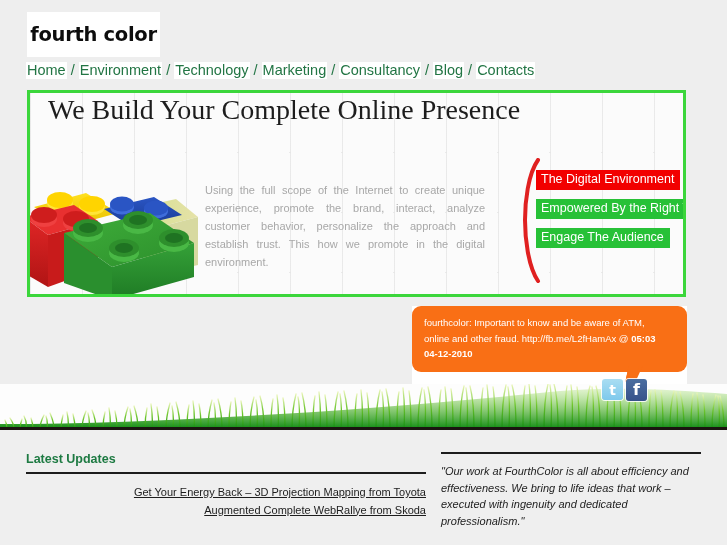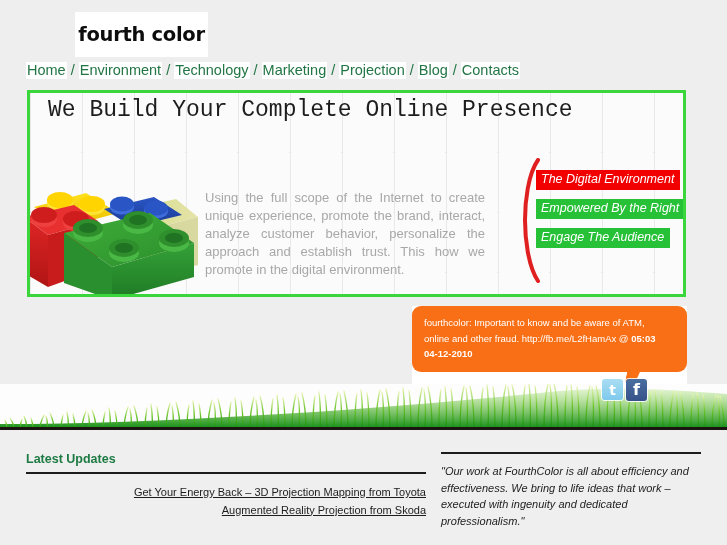--- a/index.html
+++ b/index.html
@@ -34,21 +34,20 @@
   #logo-box {
     position: absolute;
     left: 27px;
     top: 12px;
     width: 133px;
     height: 45px;
     background: #ffffff;
     display: flex;
     align-items: center;
     justify-content: center;
-    margin-left: 48px;
   }
   #logo-text {
     font-family: "DejaVu Sans", sans-serif;
     font-weight: bold;
     font-size: 19.5px;
     color: #0d0d0d;
     letter-spacing: -0.3px;
     white-space: nowrap;
   }
 
@@ -89,43 +88,43 @@
       linear-gradient(30deg, rgba(228,228,228,0.75) 1px, transparent 1px),
       linear-gradient(-30deg, rgba(228,228,228,0.75) 1px, transparent 1px),
       linear-gradient(90deg, rgba(228,228,228,0.75) 1px, transparent 1px);
     background-size: 52px 60px, 52px 60px, 52px 60px;
     overflow: hidden;
   }
   #hero-headline {
     position: absolute;
     left: 18px;
     top: 3px;
-    font-family: Liberation Mono, monospace;
-    font-size: 23px;
+    font-family: Liberation Serif, serif;
+    font-size: 28px;
     line-height: 28px;
     color: #1d1d1d;
     white-space: nowrap;
   }
   #hero-headline .hl-line { display: block; }
 
   #lego {
     position: absolute;
     left: -4px;
     top: 72px;
     width: 175px;
     height: 135px;
   }
   #lego svg { display: block; }
 
   #hero-para {
     position: absolute;
     left: 175px;
-    top: 83px;
+    top: 77px;
     width: 280px;
-    font-size: 13px;
+    font-size: 11px;
     line-height: 18px;
     color: #a8a8a8;
     text-align: justify;
   }
 
   #brace {
     position: absolute;
     left: 492px;
     top: 65px;
     width: 22px;
@@ -139,21 +138,20 @@
     width: 190px;
   }
   .badge {
     display: inline-block;
     color: #ffffff;
     font-size: 12.5px;
     line-height: 17px;
     padding: 1px 6px 2px 5px;
     margin-bottom: 8px;
     white-space: nowrap;
-    font-style: italic;
   }
   .badge-red { background: #f20000; }
   .badge-green { background: #27c137; }
 
   
   #tweet-wrap {
     position: absolute;
     left: 412px;
     top: 306px;
     width: 275px;
@@ -295,21 +293,21 @@
 
     <nav id="nav">
       <a class="nav-link" href="#">Home</a>
       <span class="nav-sep">/</span>
       <a class="nav-link" href="#">Environment</a>
       <span class="nav-sep">/</span>
       <a class="nav-link" href="#">Technology</a>
       <span class="nav-sep">/</span>
       <a class="nav-link" href="#">Marketing</a>
       <span class="nav-sep">/</span>
-      <a class="nav-link" href="#">Projection</a>
+      <a class="nav-link" href="#">Consultancy</a>
       <span class="nav-sep">/</span>
       <a class="nav-link" href="#">Blog</a>
       <span class="nav-sep">/</span>
       <a class="nav-link" href="#">Contacts</a>
     </nav>
   </div>
 
   <div id="hero">
 
     <div id="hero-headline">
@@ -545,21 +543,21 @@
   <div id="content">
 
     <div class="col" id="col-left">
       <h3 class="col-title">Latest Updates</h3>
       <div class="col-rule"></div>
       <ul id="updates-list">
         <li>
           <a class="update-link" href="#">Get Your Energy Back – 3D Projection Mapping from Toyota</a>
         </li>
         <li>
-          <a class="update-link" href="#">Augmented Reality Projection from Skoda</a>
+          <a class="update-link" href="#">Augmented Complete WebRallye from Skoda</a>
         </li>
       </ul>
     </div>
 
     <div class="col" id="col-right">
       <div class="col-rule"></div>
       <p id="quote">"Our work at FourthColor is all about efficiency and effectiveness. We bring to life ideas that work – executed with ingenuity and dedicated professionalism."</p>
     </div>
   </div>
 

